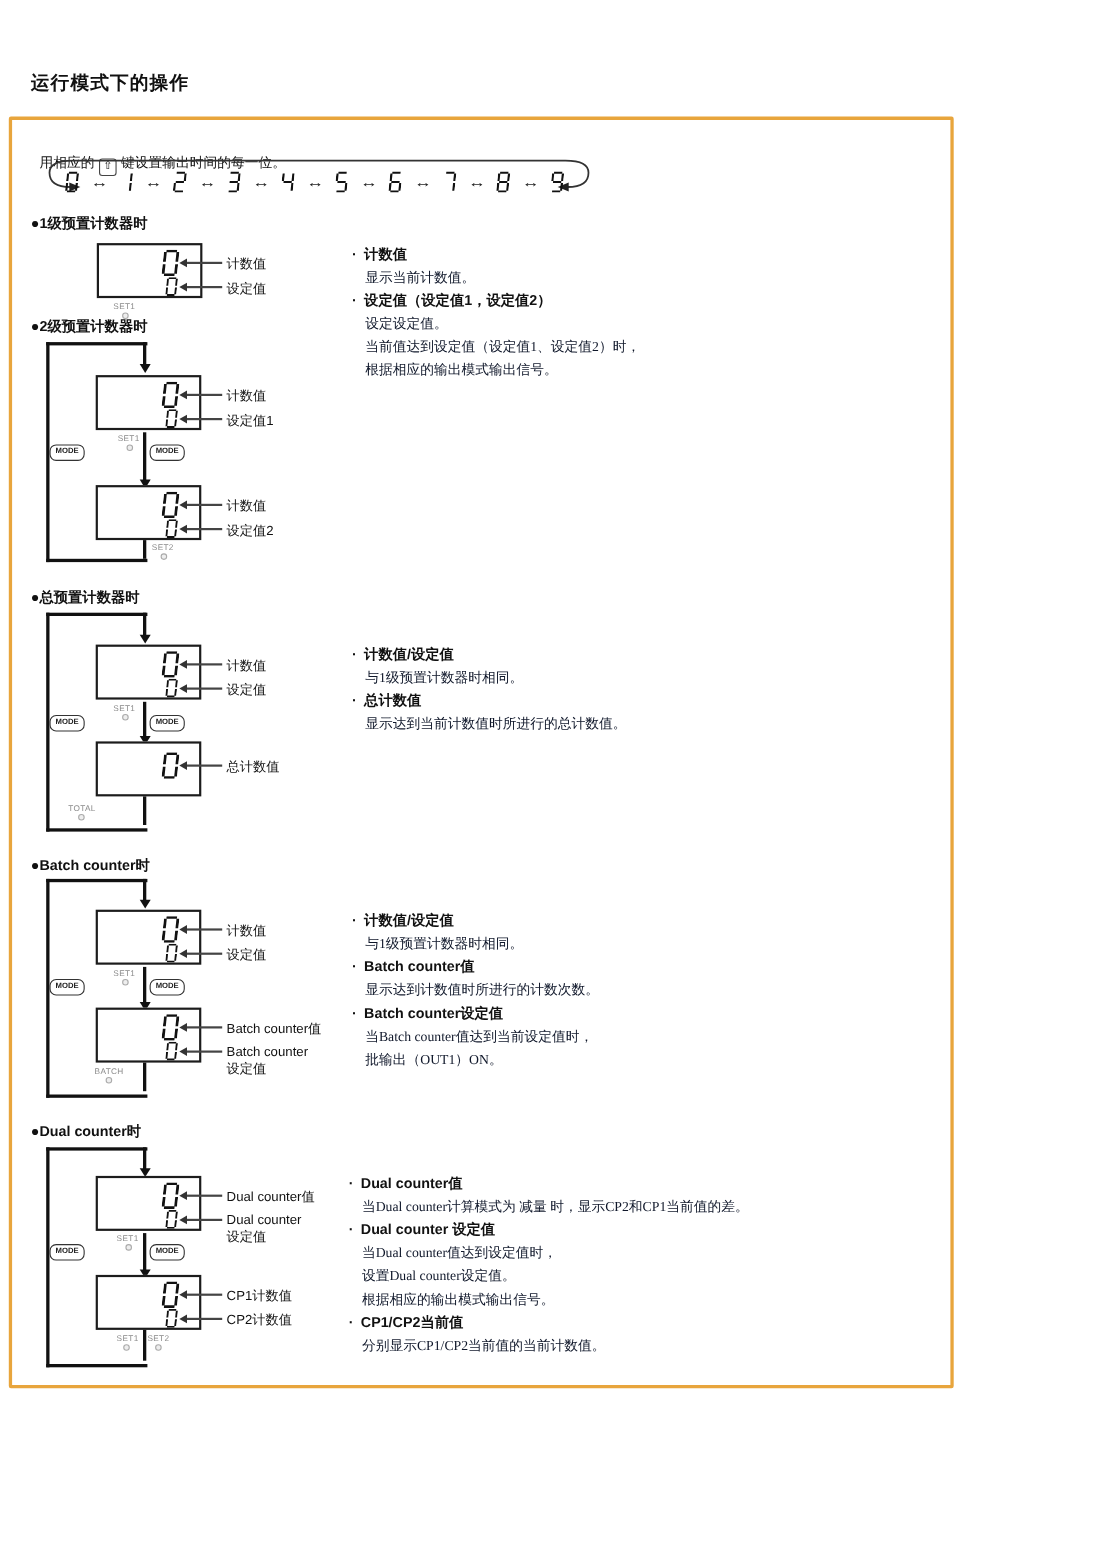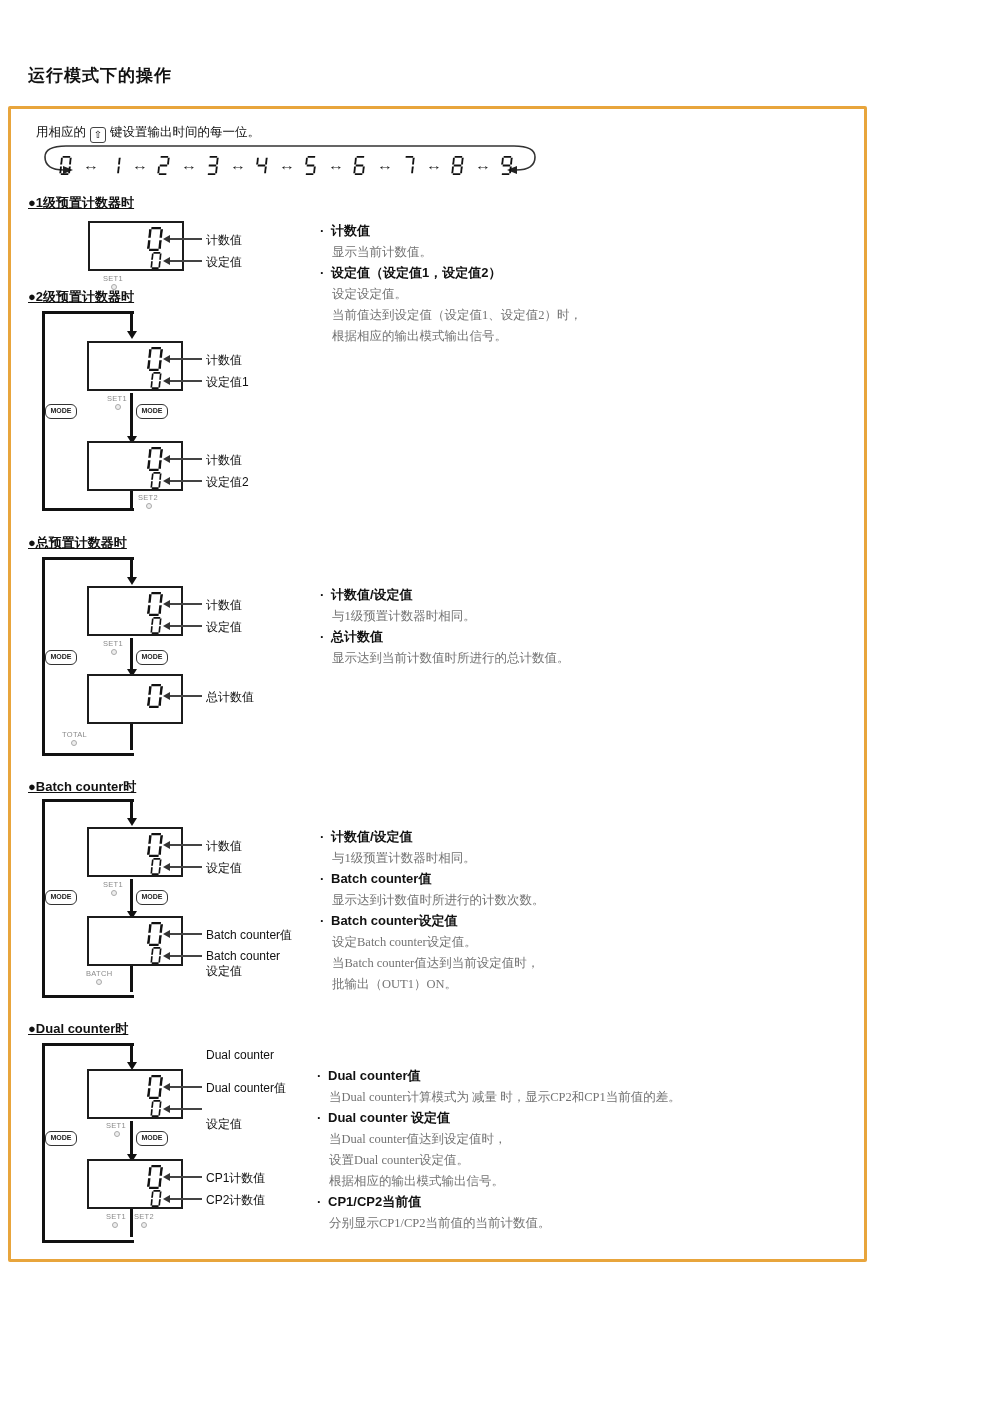--- a/index.html
+++ b/index.html
@@ -1,51 +1,51 @@
 <!DOCTYPE html>
 <html><head>
 <meta charset="utf-8">
 <style>
   html,body{margin:0;padding:0;background:#fff;}
   .page{position:relative;width:1000px;height:1414px;background:#fff;overflow:hidden;
         font-family:"Liberation Sans",sans-serif;color:#111;}
   .title{position:absolute;left:28px;top:64px;margin:0;font-size:17px;font-weight:bold;letter-spacing:1px;}
   .frame{position:absolute;left:8px;top:106px;width:853px;height:1150px;border:3px solid #E8A53C;border-radius:2px;}
-  .intro{position:absolute;left:36px;top:124px;font-size:12.5px;}
+  .intro{position:absolute;left:36px;top:140px;font-size:12.5px;}
   .keybox{display:inline-block;border:1.2px solid #444;border-radius:3px;width:14px;height:14px;line-height:13px;
           text-align:center;font-size:10px;vertical-align:-2px;margin:0 4px;background:#fff;}
   
   .cycle-svg{position:absolute;left:40px;top:140px;}
   .cycle-row{position:absolute;left:60px;top:156px;width:452px;display:flex;align-items:center;justify-content:space-between;}
   .cyc-arrow{font-size:13px;font-weight:bold;color:#222;transform:scaleX(1.25);}
   
   .seg{display:inline-block;}
   .seg svg{display:block;width:100%;height:100%;transform:skewX(-6deg);}
   .seg-cy{width:11px;height:19px;}
   .seg-lg{position:absolute;width:14px;height:24px;}
   .seg-sm{position:absolute;width:10px;height:17px;}
   
-  .sec-head{position:absolute;font-size:13px;font-weight:bold;white-space:nowrap;text-decoration:underline;}
+  .sec-head{position:absolute;font-size:13px;font-weight:bold;white-space:nowrap;}
   .screen{position:absolute;width:92px;height:46px;border:2px solid #1c1c1c;background:#fff;}
   .loop{position:absolute;border-left:3px solid #111;border-top:3px solid #111;border-bottom:3px solid #111;}
   .vline{position:absolute;width:3px;background:#111;}
   .tri-down{position:absolute;width:0;height:0;border-left:5px solid transparent;border-right:5px solid transparent;border-top:8px solid #111;}
   .tri-left{position:absolute;width:0;height:0;border-top:4px solid transparent;border-bottom:4px solid transparent;border-right:7px solid #333;}
   .leader{position:absolute;height:1.6px;background:#444;}
   .dlabel{position:absolute;font-size:12px;white-space:nowrap;}
   .ind{position:absolute;font-size:7.5px;color:#8a8a8a;letter-spacing:.3px;}
   .dot{position:absolute;width:4px;height:4px;border:1px solid #aaa;border-radius:50%;background:#eee;}
   .modebtn{position:absolute;width:30px;height:13px;border:1.2px solid #333;border-radius:6px;background:#fff;
            font-size:7px;font-weight:bold;text-align:center;line-height:12px;color:#222;}
   
   .notes{position:absolute;width:545px;}
   .notes p{margin:0 0 1px 0;line-height:20px;}
   .nh{font-size:13px;font-weight:bold;padding-left:13px;position:relative;}
   .nh::before{content:"\00B7";position:absolute;left:2px;font-weight:bold;}
-  .nl{font-size:12.5px;font-family:"Liberation Serif",serif;color:#737373;padding-left:14px;}
+  .nl{font-size:12.5px;font-family:"Liberation Serif",serif;color:#0f172a;padding-left:14px;}
 </style>
 </head>
 <body>
 
 <div class="page">
   <h1 class="title">运行模式下的操作</h1>
   <div class="frame"></div>
 
   <div class="intro">
     <span>用相应的</span><span class="keybox"><span>⇧</span></span><span>键设置输出时间的每一位。</span>
@@ -395,21 +395,20 @@
   <div class="ind" style="left:86px;top:969px;">BATCH</div>
   <div class="dot" style="left:96px;top:979px;"></div>
   <div class="vline" style="left:130px;top:966px;height:26px;"></div>
 
   <div class="notes" style="left:318px;top:827px;">
     <p class="nh">计数值/设定值</p>
     <p class="nl">与1级预置计数器时相同。</p>
     <p class="nh">Batch counter值</p>
     <p class="nl">显示达到计数值时所进行的计数次数。</p>
     <p class="nh">Batch counter设定值</p>
-    <p class="nl">设定Batch counter设定值。</p>
     <p class="nl">当Batch counter值达到当前设定值时，</p>
     <p class="nl">批输出（OUT1）ON。</p>
   </div>
 
   <div class="sec-head" style="left:28px;top:1020px;">●Dual counter时</div>
   <div class="loop" style="left:42px;top:1043px;width:89px;height:194px;"></div>
   <div class="vline" style="left:130px;top:1043px;height:20px;"></div>
   <div class="tri-down" style="left:127px;top:1062px;"></div>
   <div class="screen" style="left:87px;top:1069px;"></div>
   <span class="seg seg-lg" style="left:148px;top:1075px;">
@@ -430,21 +429,21 @@
         <line x1="1.6" y1="0.9" x2="8.4" y2="0.9" stroke="#111" stroke-width="1.9"></line>
         <line x1="9.1" y1="1.7" x2="9.1" y2="8.6" stroke="#111" stroke-width="1.9"></line>
         <line x1="9.1" y1="10.4" x2="9.1" y2="17.3" stroke="#111" stroke-width="1.9"></line>
         <line x1="1.6" y1="18.1" x2="8.4" y2="18.1" stroke="#111" stroke-width="1.9"></line>
         <line x1="0.9" y1="10.4" x2="0.9" y2="17.3" stroke="#111" stroke-width="1.9"></line>
         <line x1="0.9" y1="1.7" x2="0.9" y2="8.6" stroke="#111" stroke-width="1.9"></line>
       </svg>
     </span>
   <div class="tri-left" style="left:163px;top:1105px;"></div>
   <div class="leader" style="left:170px;top:1108px;width:32px;"></div>
-  <div class="dlabel" style="left:206px;top:1048px;">Dual counter</div>
+  <div class="dlabel" style="left:206px;top:1102px;">Dual counter</div>
   <div class="dlabel" style="left:206px;top:1116px;">设定值</div>
   <div class="ind" style="left:106px;top:1121px;">SET1</div>
   <div class="dot" style="left:114px;top:1131px;"></div>
   <div class="vline" style="left:130px;top:1121px;height:34px;"></div>
   <div class="tri-down" style="left:127px;top:1154px;"></div>
   <div class="modebtn" style="left:45px;top:1131px;">MODE</div>
   <div class="modebtn" style="left:136px;top:1131px;">MODE</div>
   <div class="screen" style="left:87px;top:1159px;"></div>
   <span class="seg seg-lg" style="left:148px;top:1165px;">
       <svg viewBox="0 0 10 19" preserveAspectRatio="none">

